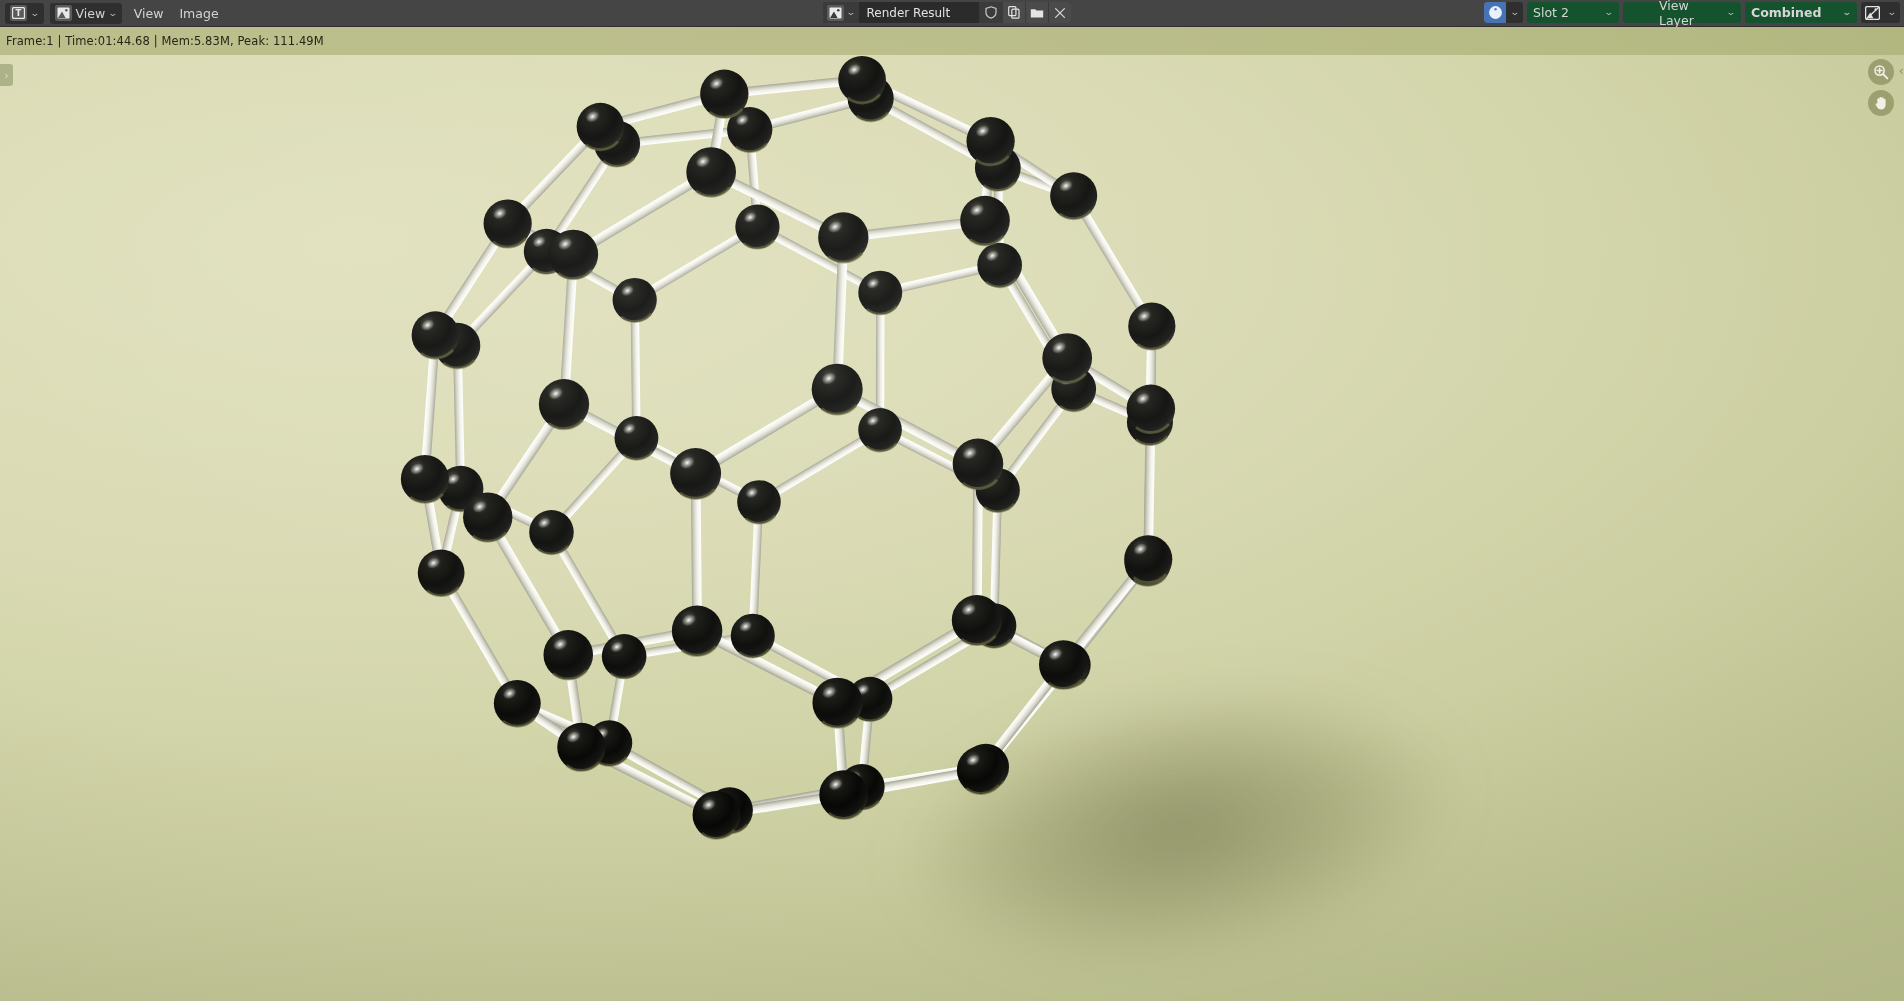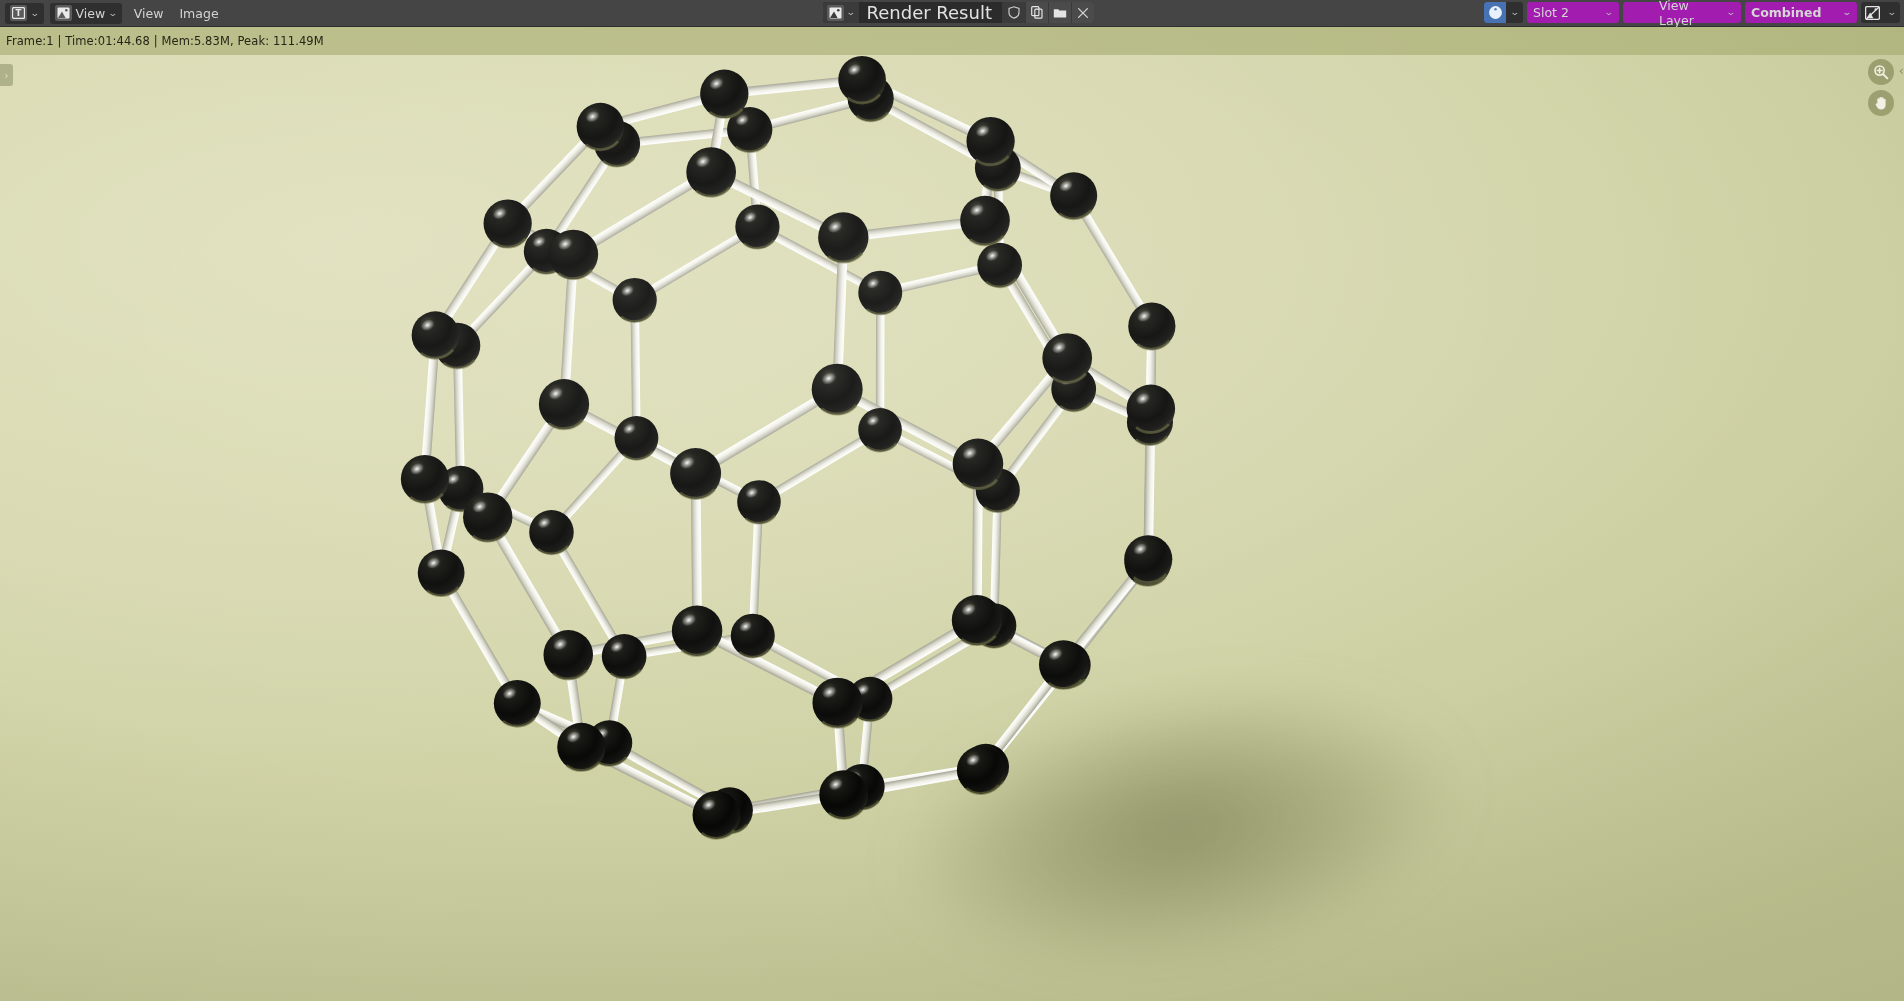--- a/index.html
+++ b/index.html
@@ -42,32 +42,32 @@
   
   .field {
     display:flex; align-items:center; height:21px; background:#2b2b2b;
     border-radius:3px; overflow:hidden;
   }
   .field .fprefix {
     display:flex; align-items:center; gap:3px; padding:0 4px 0 4px;
     height:21px; background:#3b3b3b;
   }
   .field .fname {
-    color:#e2e2e2; font-size:18px; padding: 0 10px 0 8px;
+    color:#e2e2e2; font-size:12px; padding: 0 10px 0 8px;
     min-width: 120px; height:21px; display:flex; align-items:center;
   }
   .field .fbtn {
     width:23px; height:21px; display:flex; align-items:center; justify-content:center;
     background:#4b4b4b; border-left:1px solid #3a3a3a;
   }
   .field .fbtn.dark { background:#3b3b3b; }
 
   .dd {
     display:flex; align-items:center; justify-content:space-between;
-    height:21px; background:#a21caf; border-radius:3px;
+    height:21px; background:#14532d; border-radius:3px;
     padding: 0 6px; color:#d6d6d6; font-size:12.5px; gap:14px;
   }
   .dd .lbl { flex:1; text-align:left; }
 
   .accent-btn {
     width:22px; height:21px; border-radius:3px 0 0 3px;
     background:#4772b3; display:flex; align-items:center; justify-content:center;
   }
   .accent-wrap { display:flex; align-items:center; background:#2f2f2f; border-radius:3px; }
   .accent-wrap .chevbox { width:17px; height:21px; display:flex; align-items:center; justify-content:center; }

